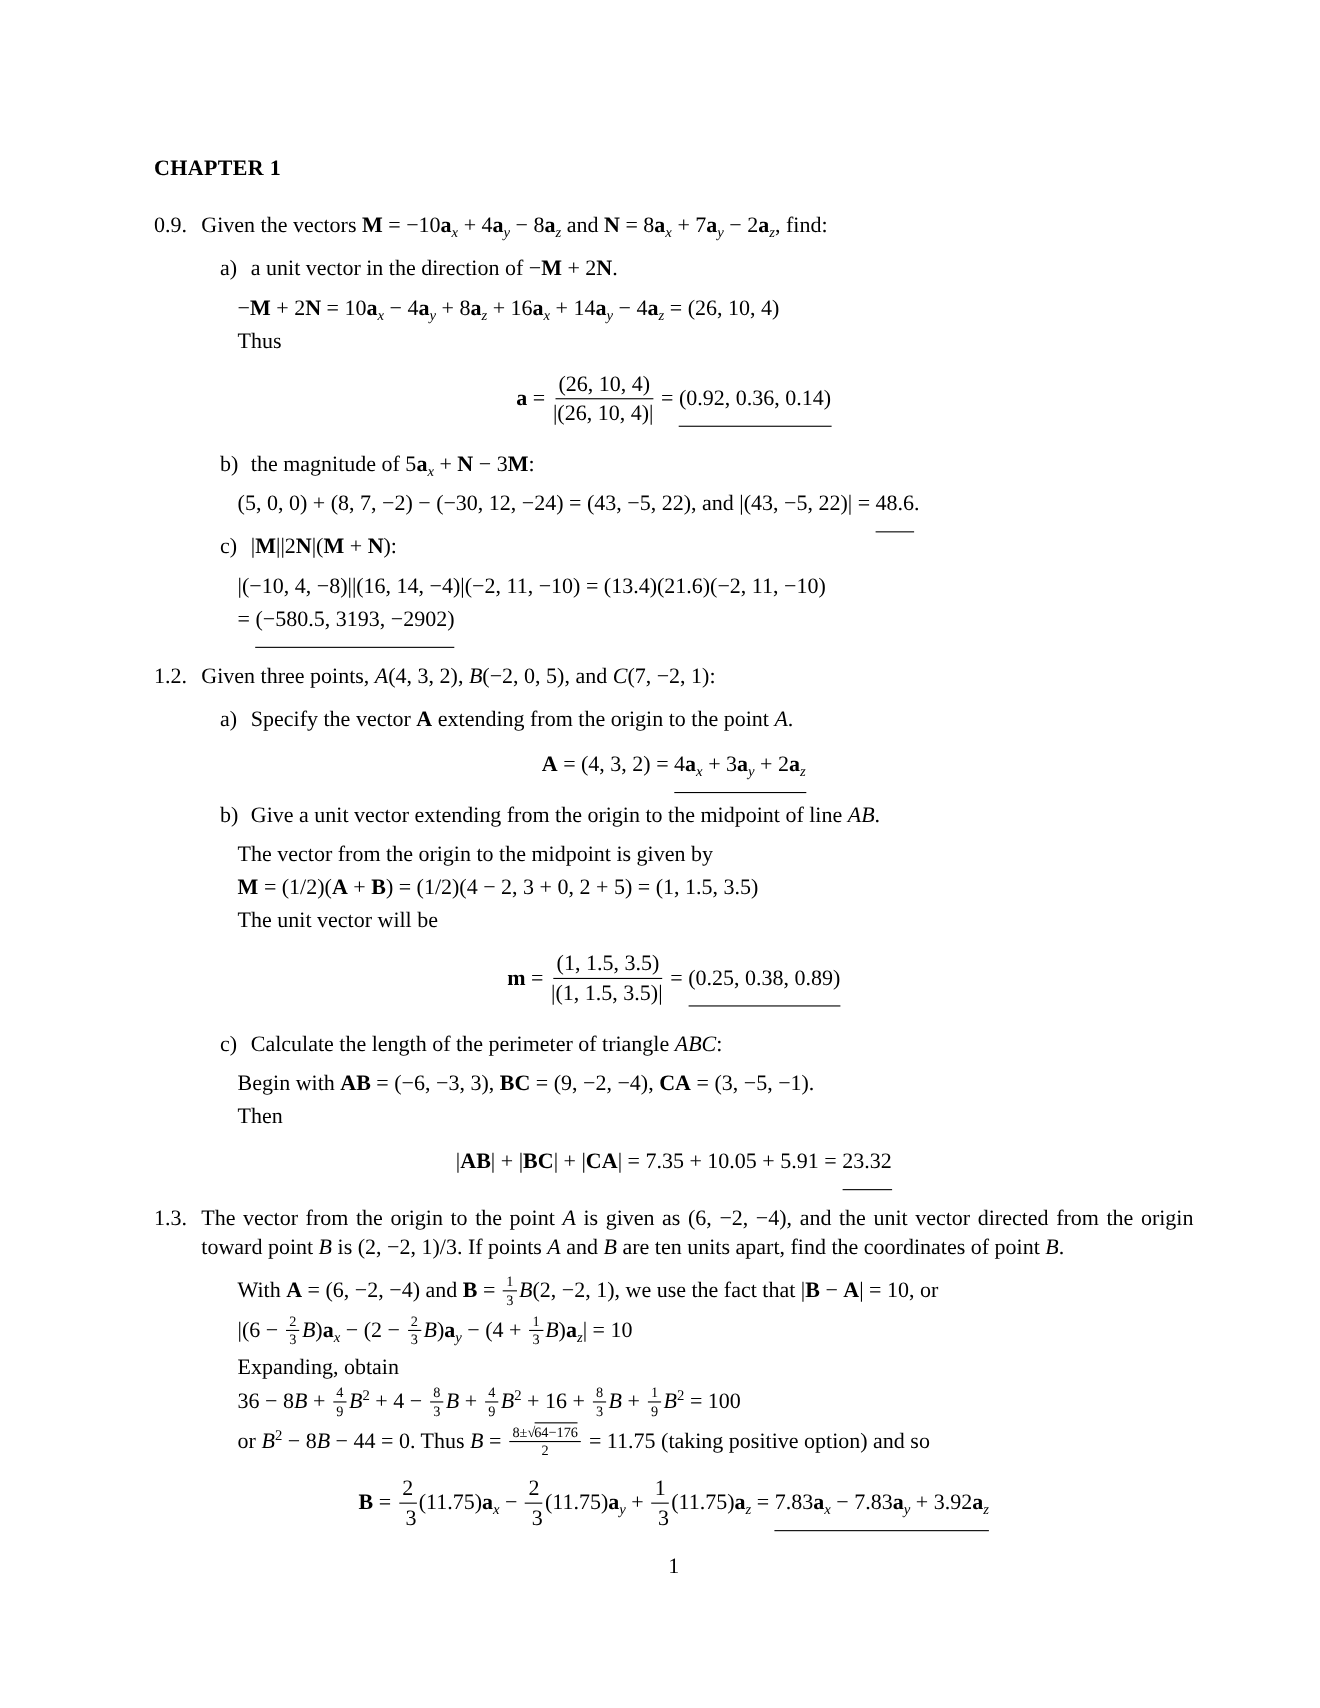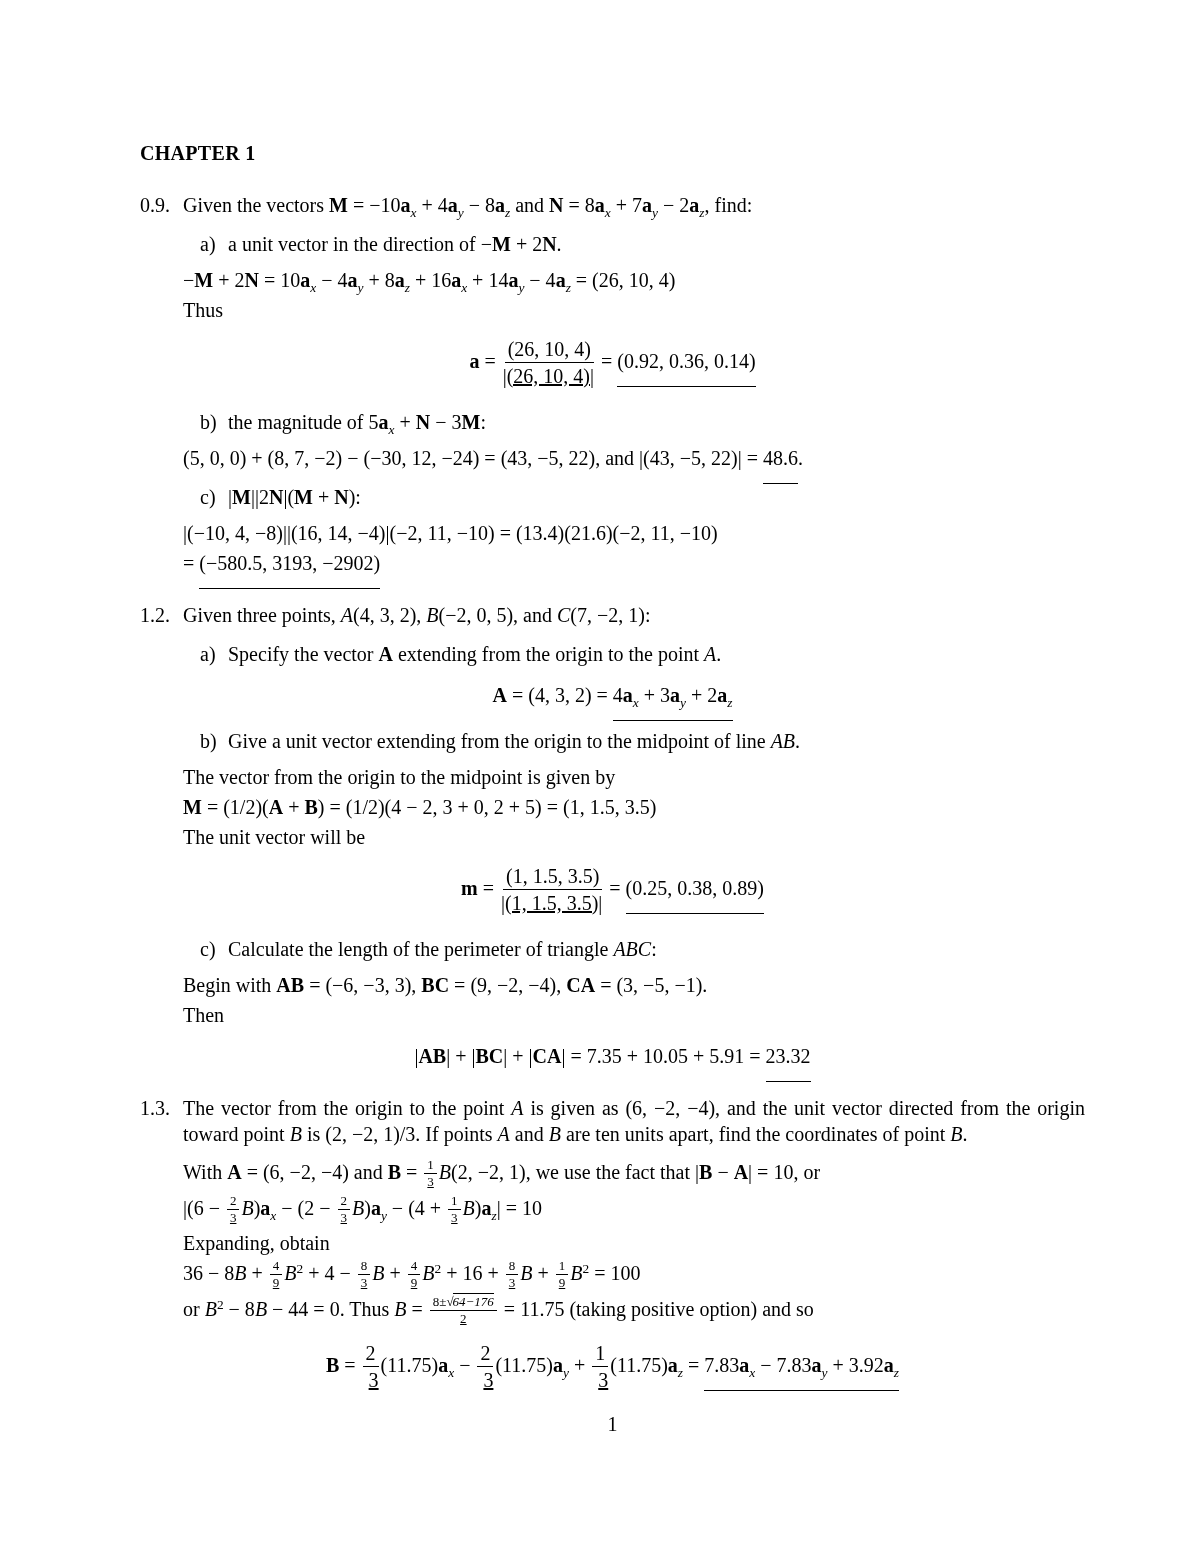--- a/index.html
+++ b/index.html
@@ -9,38 +9,38 @@
     font-size:20px;line-height:26px;
   }
   .page{box-sizing:border-box;width:1200px;height:1553px;padding:140px 115px 0 140px;position:relative;}
   .h1{font-weight:bold;font-size:20px;letter-spacing:.3px;}
   .prob{display:flex;margin-top:26px;}
   .prob .pnum{flex:0 0 43px;}
   .prob .ptext{flex:1;text-align:justify;}
   .item{display:flex;margin-left:60px;margin-top:13px;}
   .item .ilabel{flex:0 0 28px;}
   .item .itext{flex:1;}
-  .para{margin-left:43px;margin-top:10px;}
+  .para{margin-left:76px;margin-top:10px;}
   .para + .para{margin-top:4px;}
   .display{text-align:center;margin:15px 0 6px 0;}
   .display + .item{margin-top:20px;}
   .prob + .para{margin-top:12px;}
   sub{font-size:67%;font-style:italic;line-height:0;vertical-align:-0.35em;}
   sup{font-size:67%;line-height:0;vertical-align:0.55em;}
   .b{font-weight:bold;}
   .i{font-style:italic;}
   .u{border-bottom:1.7px solid #000;padding-bottom:14px;}
   .frac{display:inline-flex;flex-direction:column;vertical-align:middle;text-align:center;line-height:1.15;margin:0 2px;position:relative;top:-1px;}
   .frac .num{display:block;border-bottom:1.4px solid #000;padding:0 3px 1px 3px;}
-  .frac .den{display:block;padding-top:1px;text-decoration:underline;}
+  .frac .den{display:block;padding-top:1px;}
   .para .frac{font-size:65%;line-height:1.1;}
   .display .frac{font-size:100%;line-height:1.2;align-items:flex-end;}
   .sqrt{white-space:nowrap;}
   .rad{letter-spacing:-1px;}
-  .radicand{border-top:1.2px solid #000;font-style:italic;}
+  .radicand{border-top:1.2px solid #000;}
   .pageno{text-align:center;margin-top:18px;}
 </style>
 </head>
 <body>
 
 <div class="page">
   <div>
       <div class="h1">CHAPTER 1</div>
       <div class="prob">
         <span class="pnum">0.9.</span>

